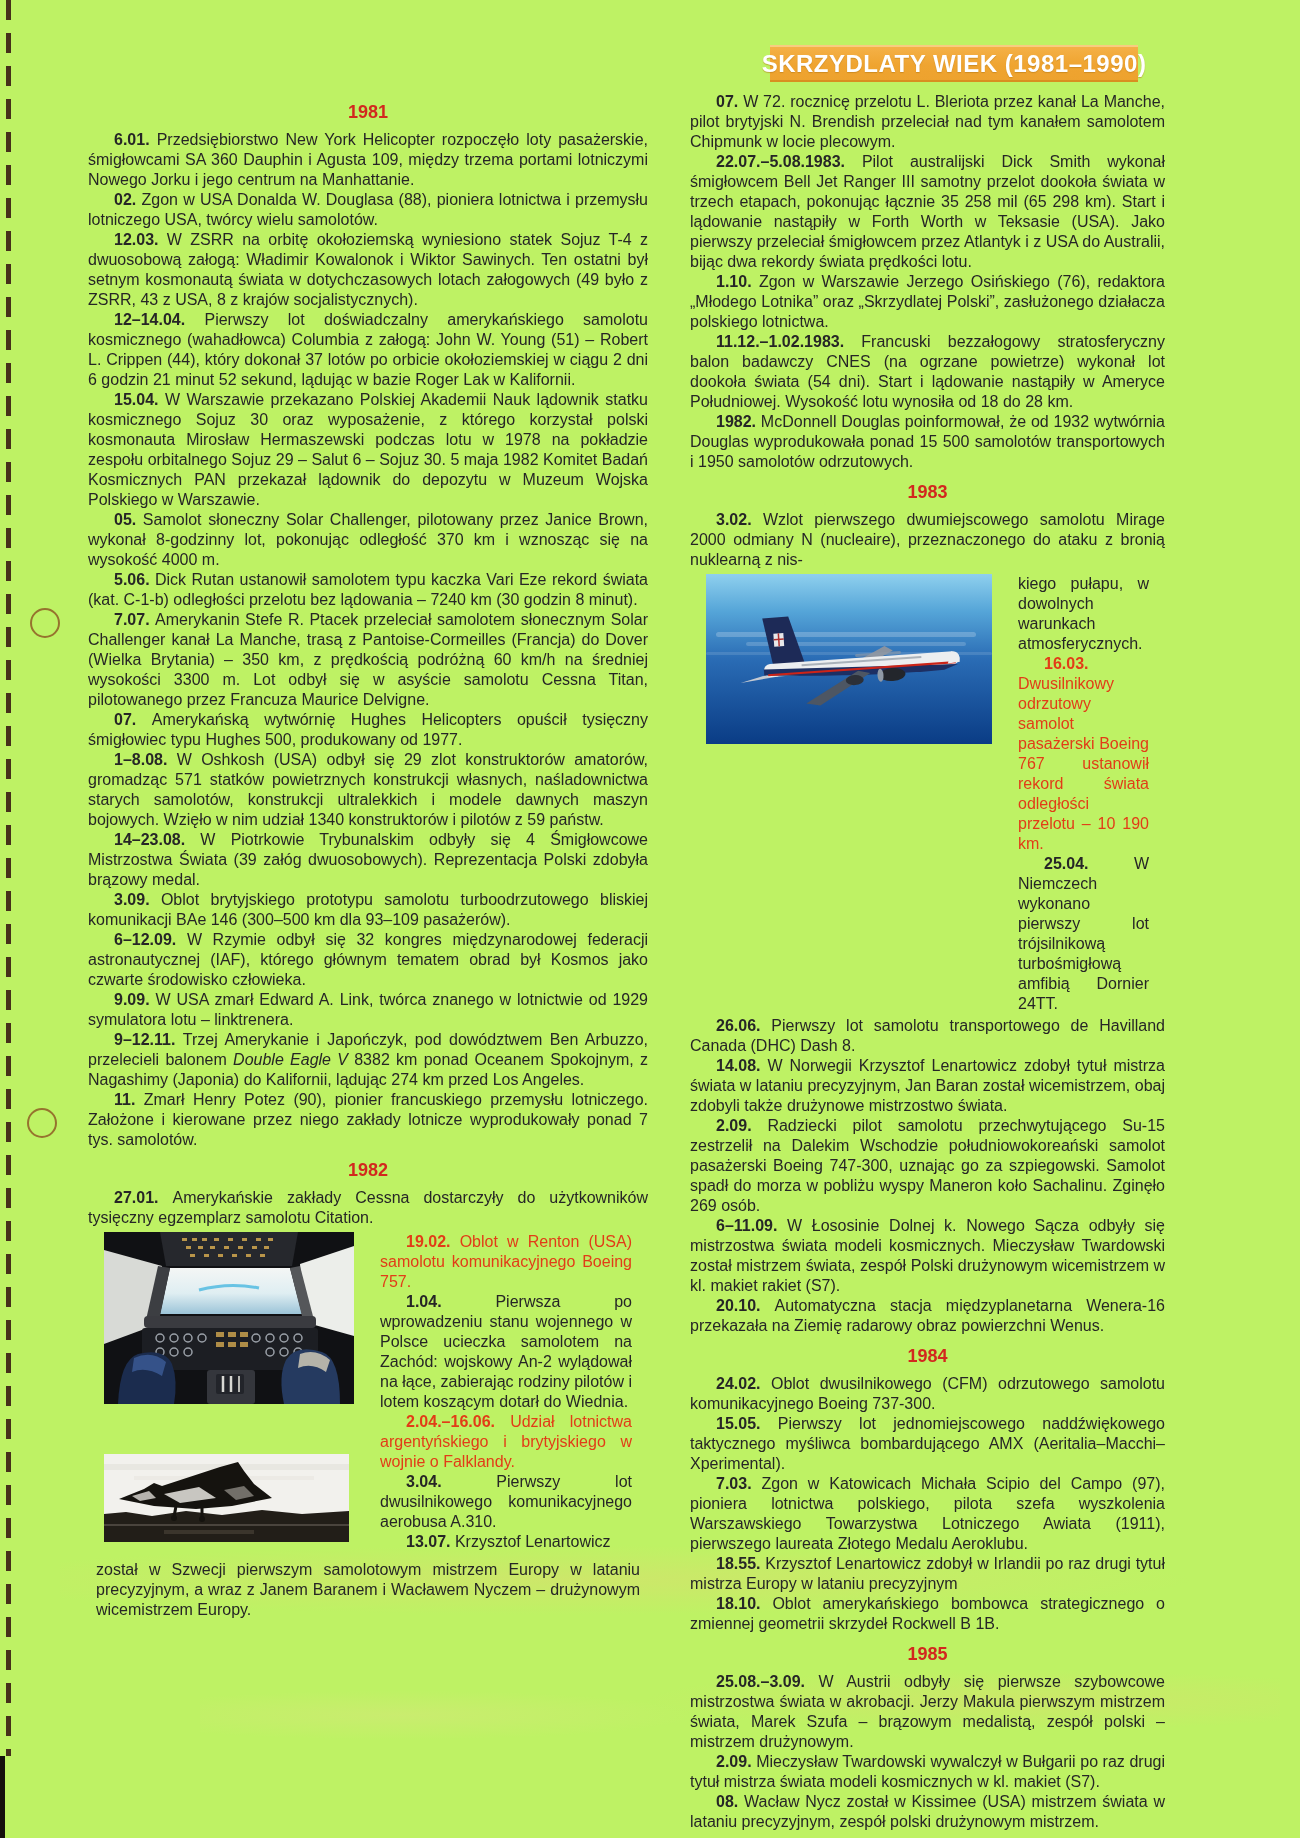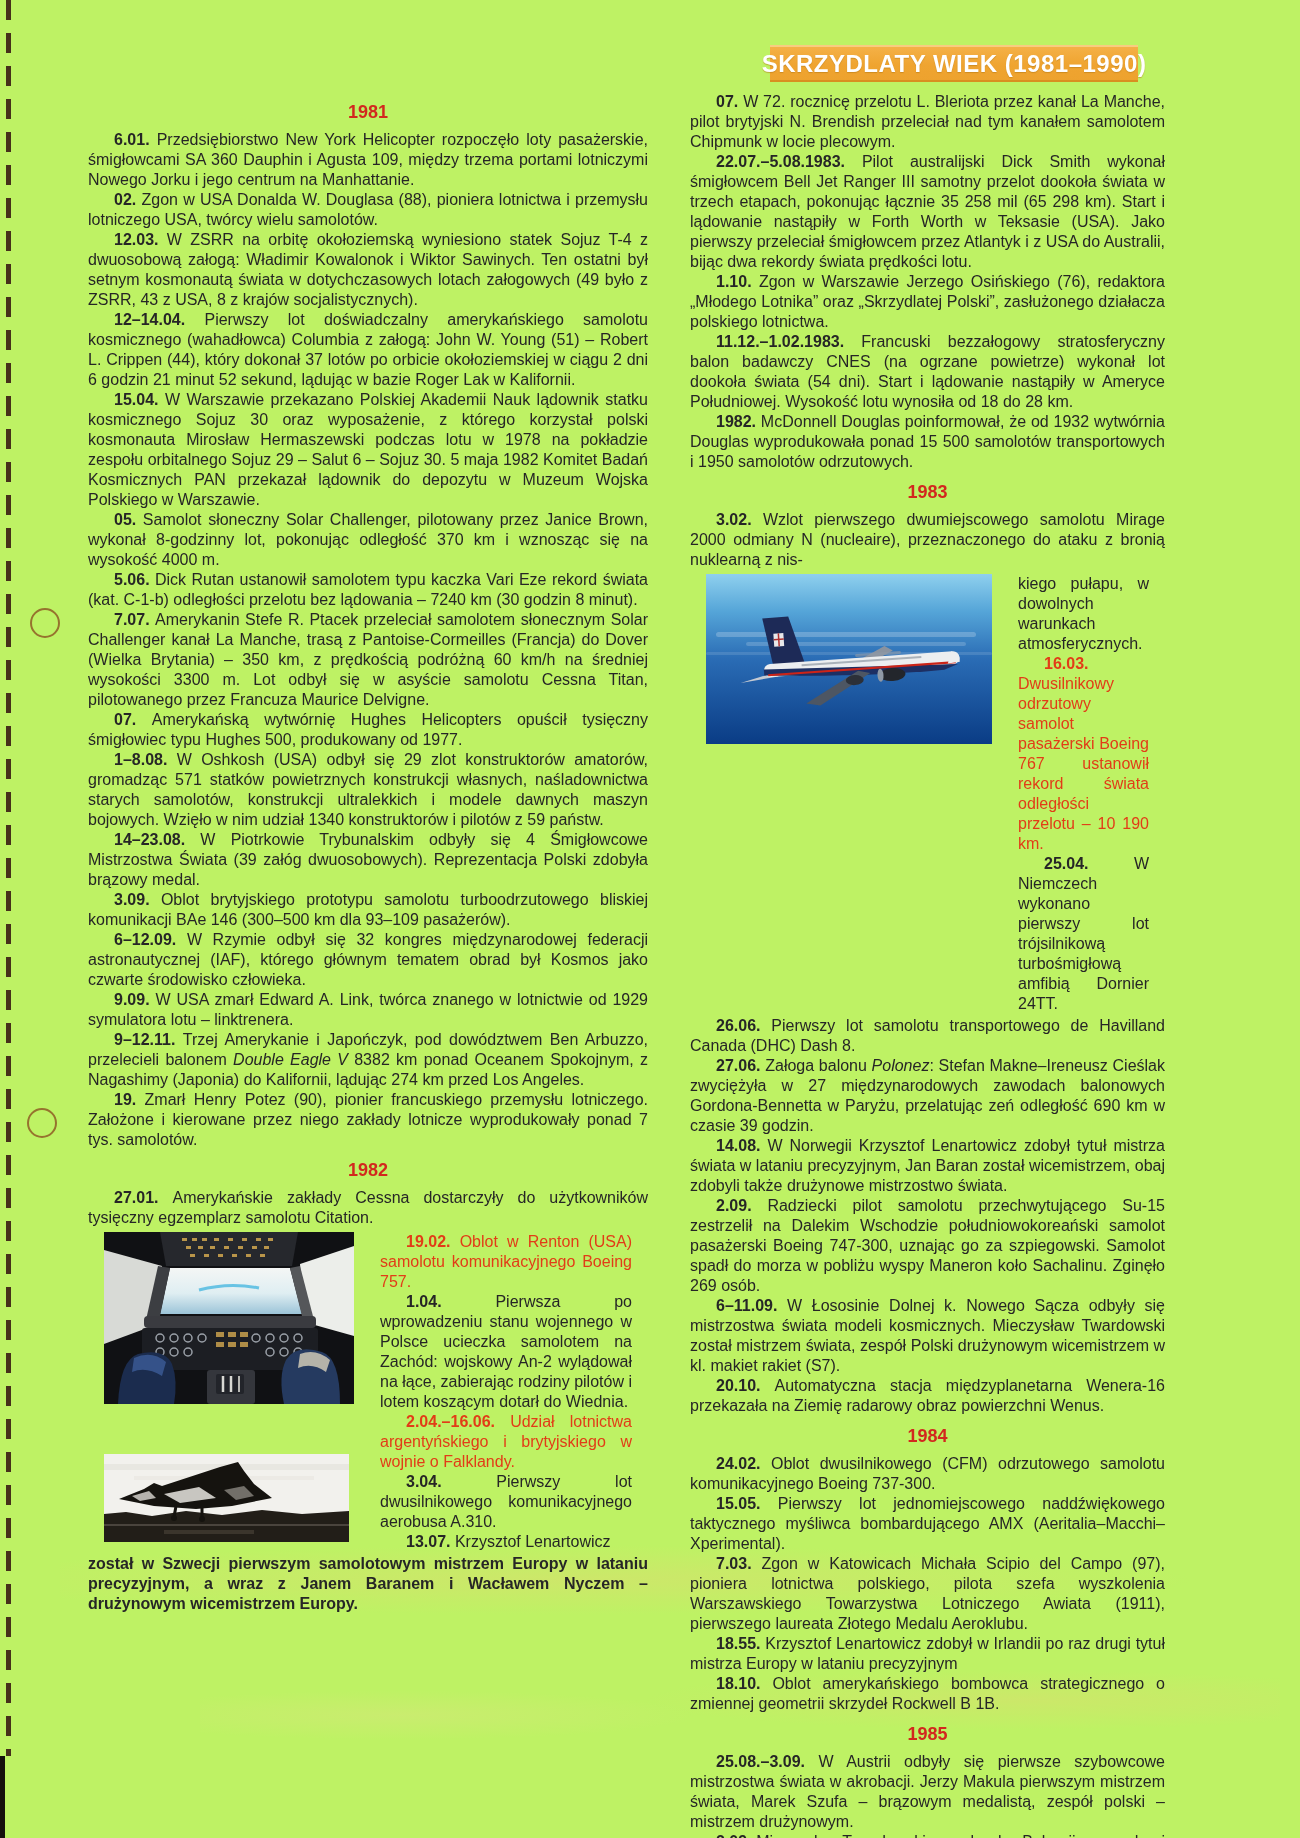--- a/index.html
+++ b/index.html
@@ -29,21 +29,21 @@
     text-shadow:0 1px 1px rgba(180,120,20,.55);white-space:nowrap;}
   
   .col{position:absolute;top:92px;font-size:16px;line-height:20px;}
   .col.left{left:88px;width:560px;}
   .col.right{left:690px;width:475px;}
   .year{text-align:center;color:var(--heading-red,#d2281e);font-size:18px;line-height:24px;
         font-weight:800;margin:8px 0 6px;}
   p.entry{margin:0;text-indent:26px;text-align:justify;}
   p.entry.red{color:var(--accent-red,#e23c17);}
   p.entry.noindent{text-indent:0;}
-  p.cont{margin:0;text-indent:0;text-align:justify;font-weight:bold;}
+  p.cont{margin:8px;text-indent:0;text-align:justify;}
   p.entry b{font-weight:700;}
   em{font-style:italic;}
   
   .media-row{display:flex;gap:26px;margin:4px 16px 2px;align-items:flex-start;}
   .media-photos{flex:0 0 auto;display:flex;flex-direction:column;}
   .media-photos > * + *{margin-top:50px;}
   .media-text{flex:1 1 auto;min-width:0;}
   .photo{font-size:0;line-height:0;}
 </style>
 </head>
@@ -72,21 +72,21 @@
       <p class="entry"><b>05. </b>Samolot słoneczny Solar Challenger, pilotowany przez Janice Brown, wykonał 8-godzinny lot, pokonując odległość 370 km i wznosząc się na wysokość 4000 m.</p>
       <p class="entry"><b>5.06. </b>Dick Rutan ustanowił samolotem typu kaczka Vari Eze rekord świata (kat. C-1-b) odległości przelotu bez lądowania – 7240 km (30 godzin 8 minut).</p>
       <p class="entry"><b>7.07. </b>Amerykanin Stefe R. Ptacek przeleciał samolotem słonecznym Solar Challenger kanał La Manche, trasą z Pantoise-Cormeilles (Francja) do Dover (Wielka Brytania) – 350 km, z prędkością podróżną 60 km/h na średniej wysokości 3300 m. Lot odbył się w asyście samolotu Cessna Titan, pilotowanego przez Francuza Maurice Delvigne.</p>
       <p class="entry"><b>07. </b>Amerykańską wytwórnię Hughes Helicopters opuścił tysięczny śmigłowiec typu Hughes 500, produkowany od 1977.</p>
       <p class="entry"><b>1–8.08. </b>W Oshkosh (USA) odbył się 29 zlot konstruktorów amatorów, gromadząc 571 statków powietrznych konstrukcji własnych, naśladownictwa starych samolotów, konstrukcji ultralekkich i modele dawnych maszyn bojowych. Wzięło w nim udział 1340 konstruktorów i pilotów z 59 państw.</p>
       <p class="entry"><b>14–23.08. </b>W Piotrkowie Trybunalskim odbyły się 4 Śmigłowcowe Mistrzostwa Świata (39 załóg dwuosobowych). Reprezentacja Polski zdobyła brązowy medal.</p>
       <p class="entry"><b>3.09. </b>Oblot brytyjskiego prototypu samolotu turboodrzutowego bliskiej komunikacji BAe 146 (300–500 km dla 93–109 pasażerów).</p>
       <p class="entry"><b>6–12.09. </b>W Rzymie odbył się 32 kongres międzynarodowej federacji astronautycznej (IAF), którego głównym tematem obrad był Kosmos jako czwarte środowisko człowieka.</p>
       <p class="entry"><b>9.09. </b>W USA zmarł Edward A. Link, twórca znanego w lotnictwie od 1929 symulatora lotu – linktrenera.</p>
       <p class="entry"><b>9–12.11. </b>Trzej Amerykanie i Japończyk, pod dowództwem Ben Arbuzzo, przelecieli balonem <em>Double Eagle V</em> 8382 km ponad Oceanem Spokojnym, z Nagashimy (Japonia) do Kalifornii, lądując 274 km przed Los Angeles.</p>
-      <p class="entry"><b>19. </b>Zmarł Henry Potez (90), pionier francuskiego przemysłu lotniczego. Założone i kierowane przez niego zakłady lotnicze wyprodukowały ponad 7 tys. samolotów.</p>
+      <p class="entry"><b>11. </b>Zmarł Henry Potez (90), pionier francuskiego przemysłu lotniczego. Założone i kierowane przez niego zakłady lotnicze wyprodukowały ponad 7 tys. samolotów.</p>
       <h2 class="year">1982</h2>
       <p class="entry"><b>27.01. </b>Amerykańskie zakłady Cessna dostarczyły do użytkowników tysięczny egzemplarz samolotu Citation.</p>
       <div class="media-row">
         <div class="media-photos">
           <div class="photo">
   <svg width="250" height="172" viewBox="0 0 250 172" xmlns="http://www.w3.org/2000/svg">
     <defs>
       <linearGradient id="ckWin" x1="0" y1="0" x2="0" y2="1">
         <stop offset="0" stop-color="#f4f6f5"></stop>
                   <stop offset="0.55" stop-color="#dfeef2"></stop>
@@ -237,21 +237,20 @@
   </svg>
 </div>
         </div>
         <div class="media-text">
           <p class="entry noindent">kiego pułapu, w dowolnych warunkach atmosferycznych.</p>
           <p class="entry red"><b>16.03. </b>Dwusilnikowy odrzutowy samolot pasażerski Boeing 767 ustanowił rekord świata odległości przelotu – 10 190 km.</p>
           <p class="entry"><b>25.04. </b>W Niemczech wykonano pierwszy lot trójsilnikową turbośmigłową amfibią Dornier 24TT.</p>
         </div>
       </div>
       <p class="entry"><b>26.06. </b>Pierwszy lot samolotu transportowego de Havilland Canada (DHC) Dash 8.</p>
-      <p class="entry"><b>27.06. </b>Załoga balonu <em>Polonez</em>: Stefan Makne–Ireneusz Cieślak zwyciężyła w 27 międzynarodowych zawodach balonowych Gordona-Bennetta w Paryżu, przelatując zeń odległość 690 km w czasie 39 godzin.</p>
       <p class="entry"><b>14.08. </b>W Norwegii Krzysztof Lenartowicz zdobył tytuł mistrza świata w lataniu precyzyjnym, Jan Baran został wicemistrzem, obaj zdobyli także drużynowe mistrzostwo świata.</p>
       <p class="entry"><b>2.09. </b>Radziecki pilot samolotu przechwytującego Su-15 zestrzelił na Dalekim Wschodzie południowokoreański samolot pasażerski Boeing 747-300, uznając go za szpiegowski. Samolot spadł do morza w pobliżu wyspy Maneron koło Sachalinu. Zginęło 269 osób.</p>
       <p class="entry"><b>6–11.09. </b>W Łososinie Dolnej k. Nowego Sącza odbyły się mistrzostwa świata modeli kosmicznych. Mieczysław Twardowski został mistrzem świata, zespół Polski drużynowym wicemistrzem w kl. makiet rakiet (S7).</p>
       <p class="entry"><b>20.10. </b>Automatyczna stacja międzyplanetarna Wenera-16 przekazała na Ziemię radarowy obraz powierzchni Wenus.</p>
       <h2 class="year">1984</h2>
       <p class="entry"><b>24.02. </b>Oblot dwusilnikowego (CFM) odrzutowego samolotu komunikacyjnego Boeing 737-300.</p>
       <p class="entry"><b>15.05. </b>Pierwszy lot jednomiejscowego naddźwiękowego taktycznego myśliwca bombardującego AMX (Aeritalia–Macchi–Xperimental).</p>
       <p class="entry"><b>7.03. </b>Zgon w Katowicach Michała Scipio del Campo (97), pioniera lotnictwa polskiego, pilota szefa wyszkolenia Warszawskiego Towarzystwa Lotniczego Awiata (1911), pierwszego laureata Złotego Medalu Aeroklubu.</p>
       <p class="entry"><b>18.55. </b>Krzysztof Lenartowicz zdobył w Irlandii po raz drugi tytuł mistrza Europy w lataniu precyzyjnym</p>
       <p class="entry"><b>18.10. </b>Oblot amerykańskiego bombowca strategicznego o zmiennej geometrii skrzydeł Rockwell B 1B.</p>

